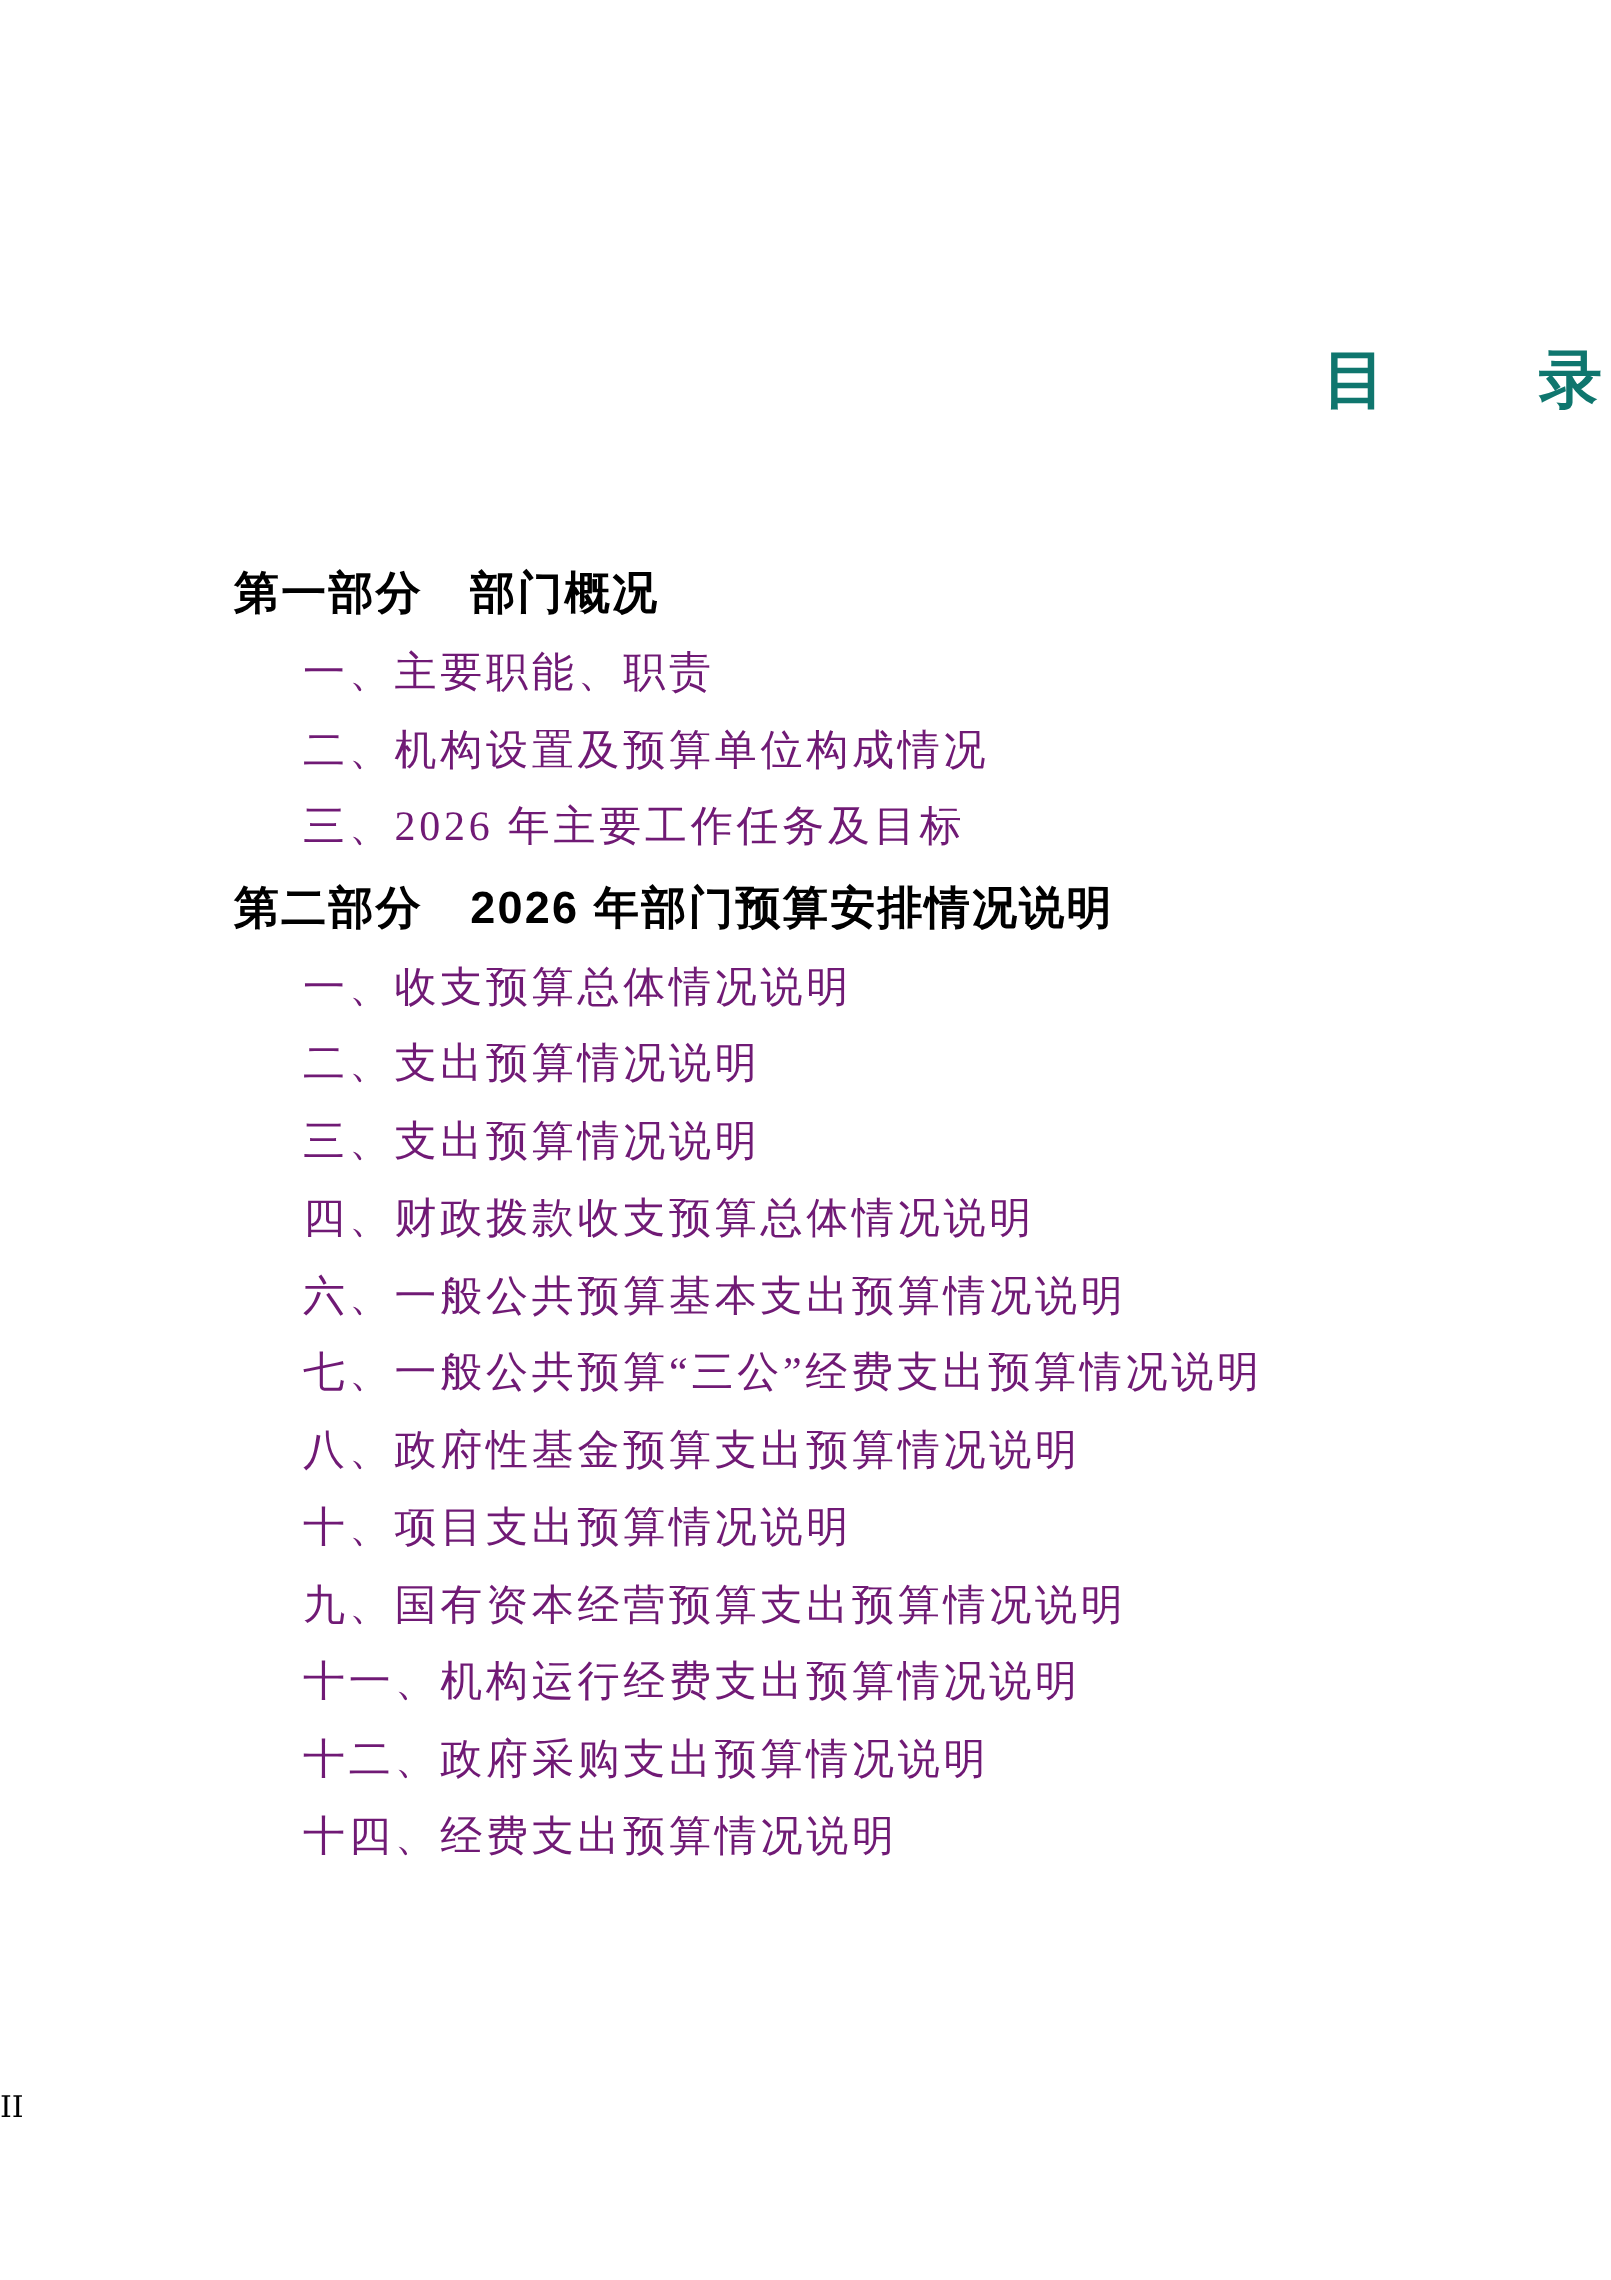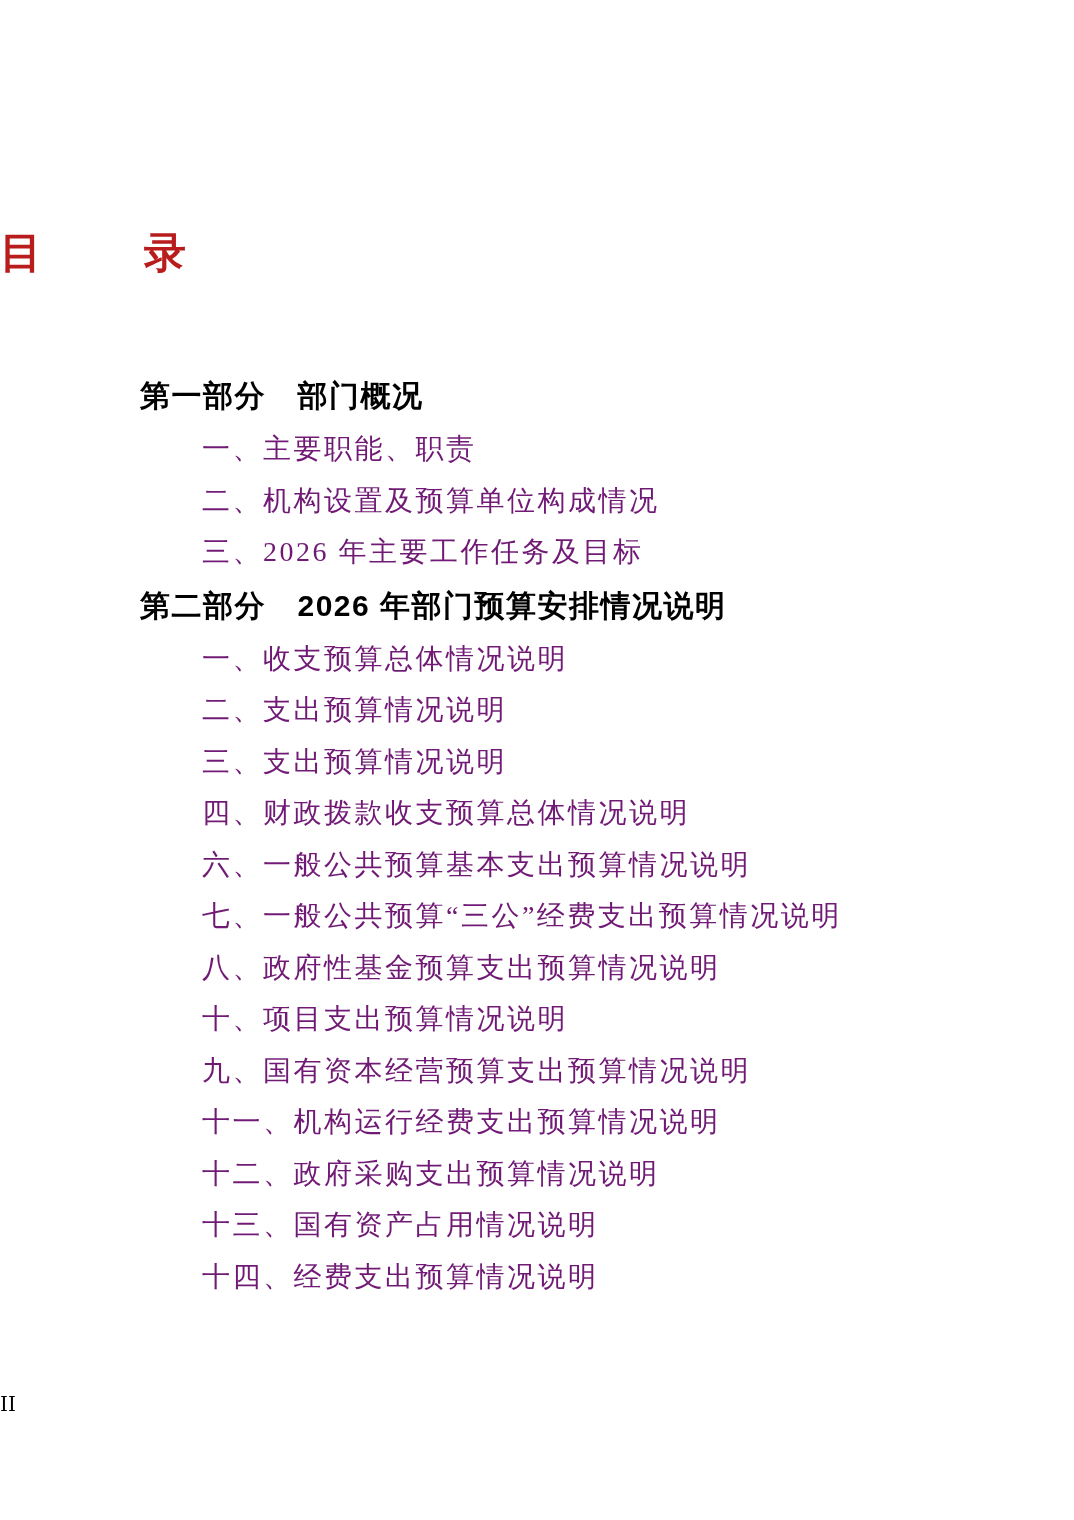--- a/index.html
+++ b/index.html
@@ -15,40 +15,42 @@
     overflow: hidden;
   }
   .page {
     position: relative;
     width: 1074px;
     height: 1520px;
     background: #ffffff;
     padding-top: 228px;
   }
   .doc-title {
-    text-align: left;
+    text-align: right;
     font-size: 42px;
     font-weight: bold;
     letter-spacing: 6px;
     line-height: 50px;
     font-family: "DejaVu Serif", "Liberation Serif", serif;
-    color: #b91c1c;
+    color: #0f766e;
+    padding-left: 31px;
   }
   .toc {
     margin-top: 90px;
     padding-left: 140px;
     padding-right: 60px;
   }
   .section-heading {
     font-family: "Liberation Sans", "DejaVu Sans", sans-serif;
     font-weight: bold;
     font-size: 30px;
     line-height: 55px;
     letter-spacing: 1.5px;
     color: #000000;
+    margin-left: 16px;
   }
   .toc-item {
     font-family: Liberation Serif, serif;
     font-size: 28px;
     line-height: 51.5px;
     letter-spacing: 2.5px;
     padding-left: 62px;
     color: #701a75;
   }
   .page-number {
@@ -83,20 +85,19 @@
     <div class="toc-item">二、支出预算情况说明</div>
     <div class="toc-item">三、支出预算情况说明</div>
     <div class="toc-item">四、财政拨款收支预算总体情况说明</div>
     <div class="toc-item">六、一般公共预算基本支出预算情况说明</div>
     <div class="toc-item">七、一般公共预算“三公”经费支出预算情况说明</div>
     <div class="toc-item">八、政府性基金预算支出预算情况说明</div>
     <div class="toc-item">十、项目支出预算情况说明</div>
     <div class="toc-item">九、国有资本经营预算支出预算情况说明</div>
     <div class="toc-item">十一、机构运行经费支出预算情况说明</div>
     <div class="toc-item">十二、政府采购支出预算情况说明</div>
-    <div class="toc-item">十三、国有资产占用情况说明</div>
     <div class="toc-item">十四、经费支出预算情况说明</div>
 
   </div>
 
   <div class="page-number">II</div>
 
 </div>
 
 </body></html>

